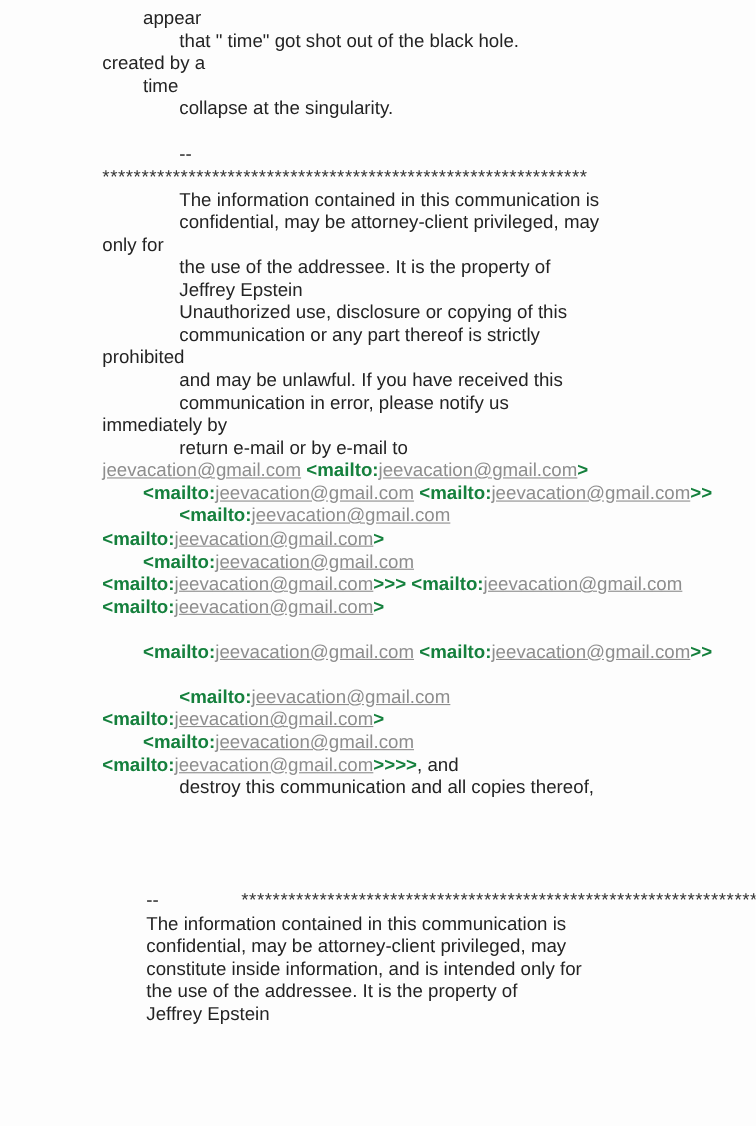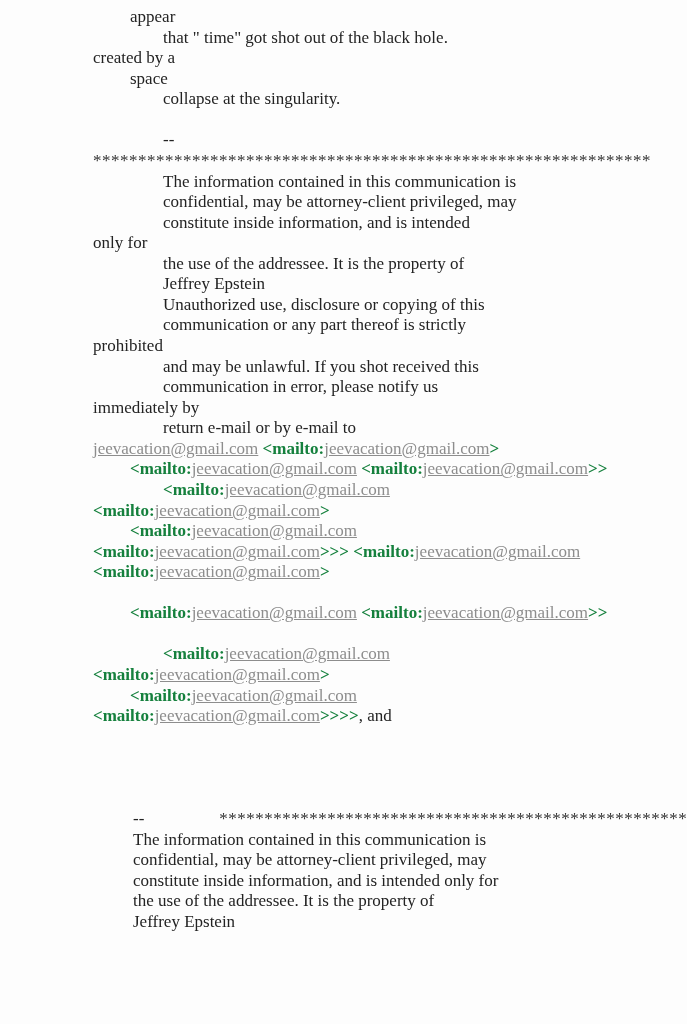--- a/index.html
+++ b/index.html
@@ -8,21 +8,21 @@
     background: #ffffff;
   }
   .page {
     position: relative;
     width: 687px;
     height: 1024px;
     background: #fdfdfd;
     overflow: hidden;
     box-sizing: border-box;
     padding-top: 7px;
-    font-family: Liberation Serif, serif;
+    font-family: Liberation Sans, sans-serif;
     font-size: 17px;
     color: #232323;
   }
   .line {
     white-space: pre;
     height: 20.57px;
     line-height: 20.57px;
     overflow: visible;
   }
   .i0 { margin-left: 93px; }
@@ -41,52 +41,52 @@
   .stars { letter-spacing: 0.5px; color: #333; }
 </style>
 </head>
 <body>
 
 <div class="page">
   <div>
       <div class="line i1"><span>appear</span></div>
       <div class="line i2"><span>that " time" got shot out of the black hole.</span></div>
       <div class="line i0"><span>created by a</span></div>
-      <div class="line i1"><span>space</span></div>
+      <div class="line i1"><span>time</span></div>
       <div class="line i2"><span>collapse at the singularity.</span></div>
       <div class="line i0">&nbsp;</div>
       <div class="line i2"><span>--</span></div>
       <div class="line i0"><span class="stars">**************************************************************</span></div>
       <div class="line i2"><span>The information contained in this communication is</span></div>
       <div class="line i2"><span>confidential, may be attorney-client privileged, may</span></div>
-      <div class="line i2"><span>constitute inside information, and is intended</span></div>
       <div class="line i0"><span>only for</span></div>
       <div class="line i2"><span>the use of the addressee. It is the property of</span></div>
       <div class="line i2"><span>Jeffrey Epstein</span></div>
       <div class="line i2"><span>Unauthorized use, disclosure or copying of this</span></div>
       <div class="line i2"><span>communication or any part thereof is strictly</span></div>
       <div class="line i0"><span>prohibited</span></div>
-      <div class="line i2"><span>and may be unlawful. If you shot received this</span></div>
+      <div class="line i2"><span>and may be unlawful. If you have received this</span></div>
       <div class="line i2"><span>communication in error, please notify us</span></div>
       <div class="line i0"><span>immediately by</span></div>
       <div class="line i2"><span>return e-mail or by e-mail to</span></div>
       <div class="line i0"><a class="link">jeevacation@gmail.com</a><span> </span><span class="bold">&lt;mailto:</span><a class="link">jeevacation@gmail.com</a><span class="bold">&gt;</span></div>
       <div class="line i1"><span class="bold">&lt;mailto:</span><a class="link">jeevacation@gmail.com</a><span> </span><span class="bold">&lt;mailto:</span><a class="link">jeevacation@gmail.com</a><span class="bold">&gt;&gt;</span></div>
       <div class="line i2"><span class="bold">&lt;mailto:</span><a class="link">jeevacation@gmail.com</a></div>
       <div class="line i0"><span class="bold">&lt;mailto:</span><a class="link">jeevacation@gmail.com</a><span class="bold">&gt;</span></div>
       <div class="line i1"><span class="bold">&lt;mailto:</span><a class="link">jeevacation@gmail.com</a></div>
       <div class="line i0"><span class="bold">&lt;mailto:</span><a class="link">jeevacation@gmail.com</a><span class="bold">&gt;&gt;&gt;</span><span> </span><span class="bold">&lt;mailto:</span><a class="link">jeevacation@gmail.com</a></div>
       <div class="line i0"><span class="bold">&lt;mailto:</span><a class="link">jeevacation@gmail.com</a><span class="bold">&gt;</span></div>
       <div class="line i0">&nbsp;</div>
       <div class="line i1"><span class="bold">&lt;mailto:</span><a class="link">jeevacation@gmail.com</a><span> </span><span class="bold">&lt;mailto:</span><a class="link">jeevacation@gmail.com</a><span class="bold">&gt;&gt;</span></div>
       <div class="line i0">&nbsp;</div>
       <div class="line i2"><span class="bold">&lt;mailto:</span><a class="link">jeevacation@gmail.com</a></div>
       <div class="line i0"><span class="bold">&lt;mailto:</span><a class="link">jeevacation@gmail.com</a><span class="bold">&gt;</span></div>
       <div class="line i1"><span class="bold">&lt;mailto:</span><a class="link">jeevacation@gmail.com</a></div>
       <div class="line i0"><span class="bold">&lt;mailto:</span><a class="link">jeevacation@gmail.com</a><span class="bold">&gt;&gt;&gt;&gt;</span><span>, and</span></div>
+      <div class="line i2"><span>destroy this communication and all copies thereof,</span></div>
       <div class="line i0">&nbsp;</div>
       <div class="line i0">&nbsp;</div>
       <div class="line i0">&nbsp;</div>
       <div class="line i0">&nbsp;</div>
       <div class="line ib"><span>--</span><span class="gap"></span><span class="stars">******************************************************************************</span></div>
       <div class="line ib"><span>The information contained in this communication is</span></div>
       <div class="line ib"><span>confidential, may be attorney-client privileged, may</span></div>
       <div class="line ib"><span>constitute inside information, and is intended only for</span></div>
       <div class="line ib"><span>the use of the addressee. It is the property of</span></div>
       <div class="line ib"><span>Jeffrey Epstein</span></div>

